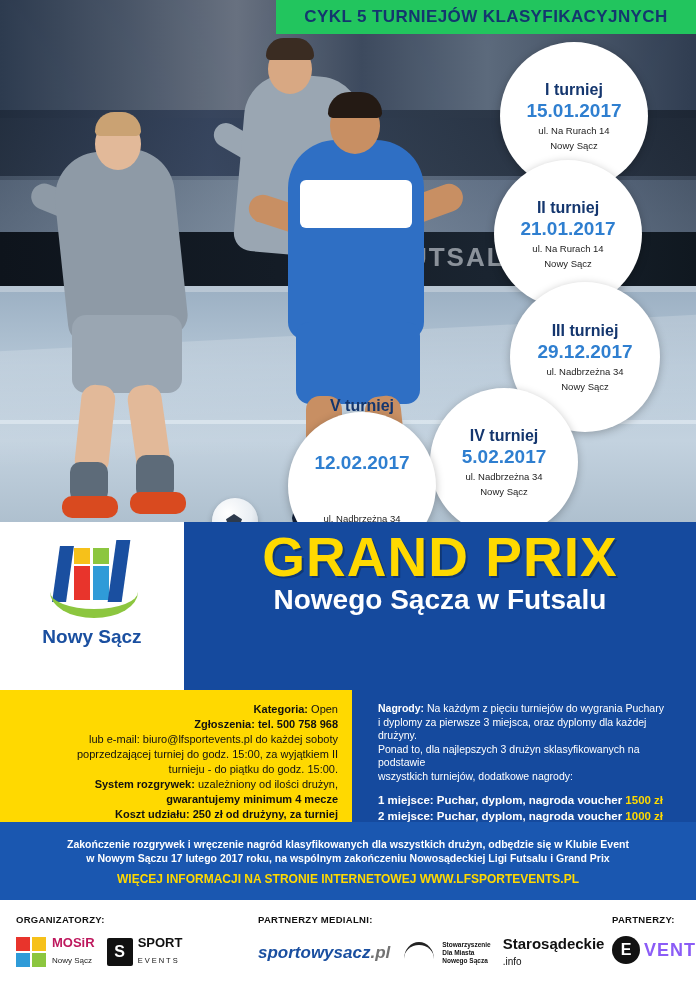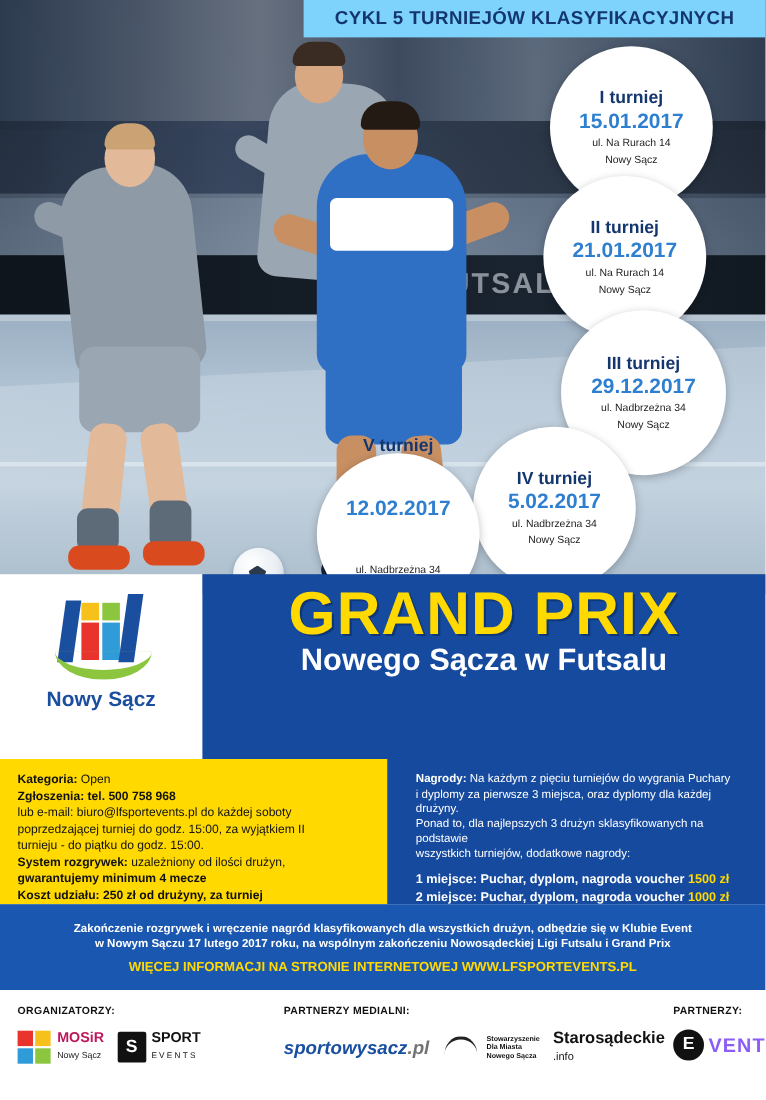--- a/index.html
+++ b/index.html
@@ -74,21 +74,21 @@
   .p3-boot1{ left:292px; top:508px; width:58px; height:20px; background:#11203a; border-radius:10px;}
   .p3-boot2{ left:358px; top:504px; width:58px; height:20px; background:#11203a; border-radius:10px;}
 
   .ball { position:absolute; left:212px; top:498px; width:46px; height:46px; border-radius:50%;
      background: radial-gradient(circle at 35% 32%, #ffffff 0%, #e9eef3 55%, #b9c3cd 100%); box-shadow:0 3px 6px rgba(0,0,0,.25);}
   .ball:after{content:""; position:absolute; left:14px; top:16px; width:16px; height:14px; background:#2d3a4c; clip-path: polygon(50% 0%, 100% 38%, 80% 100%, 20% 100%, 0% 38%);}
 
   
   .top-banner {
     position:absolute; left:276px; top:0; width:420px; height:34px;
-    background:#7dd3fc; display:flex; align-items:center; justify-content:center;
+    background:#22c55e; display:flex; align-items:center; justify-content:center;
   }
   .top-banner span { color:#14366e; font-weight:bold; font-size:17px; letter-spacing:.4px; }
 
   
   .circle {
     position:absolute; border-radius:50%; background:#ffffff;
     display:flex; flex-direction:column; align-items:center; justify-content:center;
     text-align:center; box-shadow:0 2px 8px rgba(0,0,0,.25);
   }
   .circle .tname { color:#14366e; font-weight:bold; font-size:16px; line-height:18px;}
@@ -120,21 +120,21 @@
     position:absolute; left:184px; top:522px; width:512px; height:168px;
     background:#154a9e; padding-top:6px;
   }
   .t-grand { color:#ffd900; font-weight:bold; font-size:55px; letter-spacing:1px; text-align:center; line-height:58px;
     text-shadow: 2px 2px 0 rgba(0,0,0,.25); }
   .t-sub { color:#ffffff; font-weight:bold; font-size:28px; text-align:center; line-height:32px; margin-top:-2px;}
   .t-sub2 { color:#ffffff; font-weight:bold; font-size:22px; text-align:center; line-height:26px; margin-top:2px;}
 
   
   .info { position:absolute; left:0; top:690px; width:696px; height:132px; display:flex; }
-  .info-left { width:352px; background:#ffd900; padding:12px 14px 0 16px; }
+  .info-left { width:352px; background:#ffd900; padding:12px 14px 0 16px;text-align:right; }
   .info-right { width:344px; background:#154a9e; padding:12px 16px 0 14px; }
   .info-left p { font-size:11px; color:#111; line-height:14px; margin-bottom:1px;}
   .info-left b { font-weight:bold; }
   .info-right p { font-size:10.5px; color:#ffffff; line-height:13.5px;padding-left:12px;}
   .info-right .prizes { margin-top:9px; }
   .info-right .prizes p { font-weight:bold; font-size:11.5px; line-height:16px;}
   .amt { color:#ffd900; }
 
   
   .closing { position:absolute; left:0; top:822px; width:696px; height:78px; background:#1a57b0;

